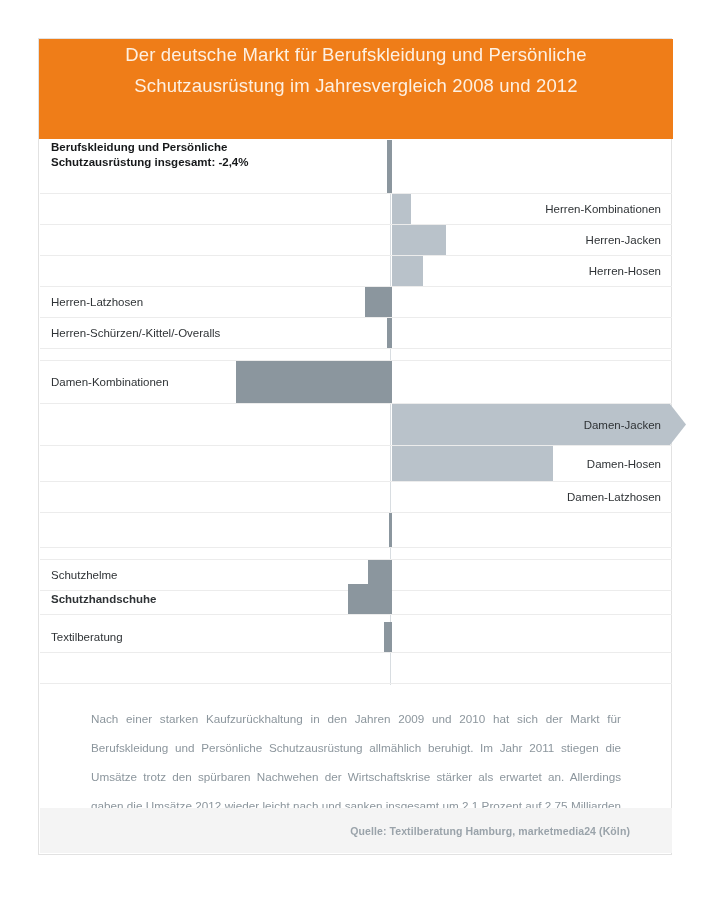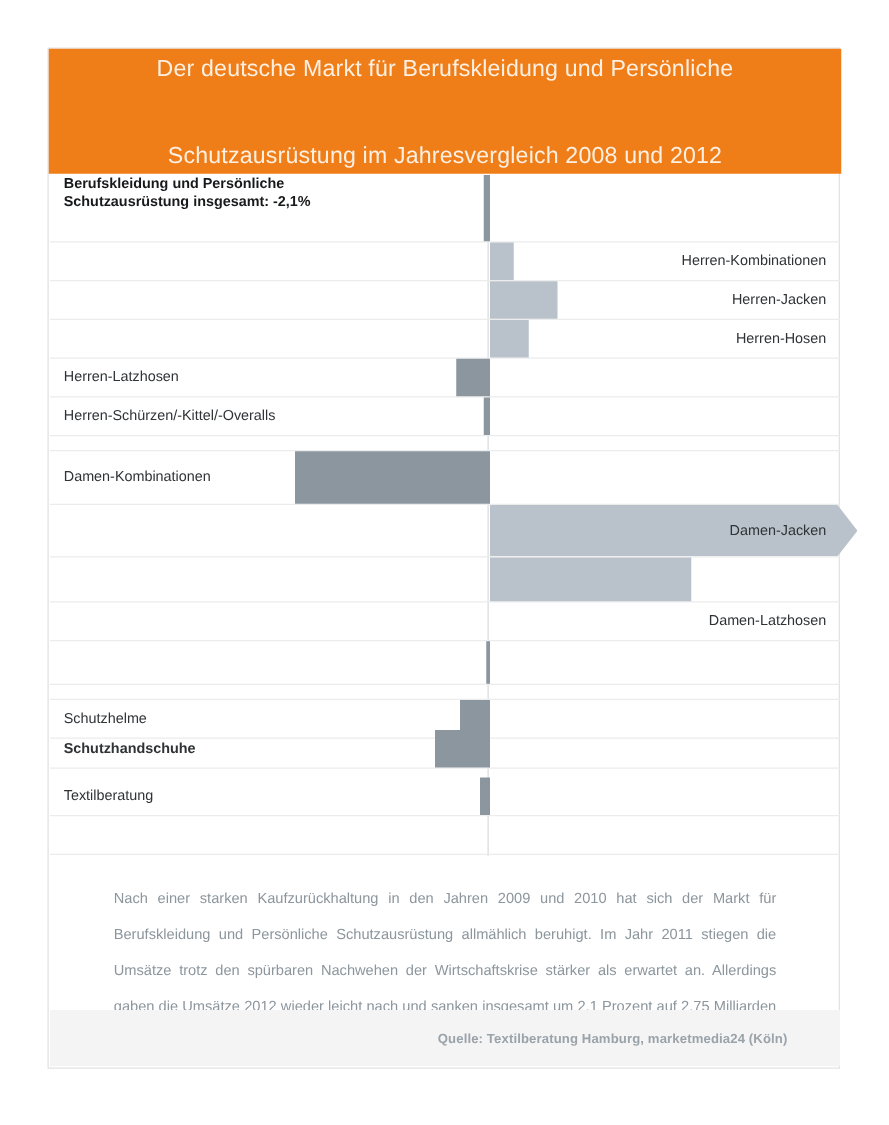--- a/index.html
+++ b/index.html
@@ -21,21 +21,21 @@
     overflow:visible;
   }
 
   
   #header{
     position:absolute;left:0;top:0;
     width:634px;height:100px;
     background:#ef7d18;
     box-sizing:border-box;
     display:flex;flex-direction:column;
-    align-items:center;justify-content:space-between;
+    align-items:center;justify-content:flex-start;
     padding:0 20px;
   }
   #header .hline{
     color:#fdf0e2;
     font-size:18.5px;
     line-height:31px;
     letter-spacing:.15px;
     white-space:nowrap;
     text-align:center;
   }
@@ -141,21 +141,21 @@
     <div class="hline">Schutzausrüstung im Jahresvergleich 2008 und 2012</div>
   </div>
 
   <div id="chart">
     <div id="axis"></div>
     <div id="rows-host">
         <div class="row" style="top: 0px; height: 54px;">
           <div class="bar dark" style="left: 347px; width: 5px;"></div>
           <div class="rowlabel left total">
             <div>Berufskleidung und Persönliche</div>
-            <div>Schutzausrüstung insgesamt: -2,1%</div>
+            <div>Schutzausrüstung insgesamt: -2,4%</div>
           </div>
         </div>
         <div class="row" style="top: 54px; height: 31px;">
           <div class="bar light" style="left: 352px; width: 19px;"></div>
           <div class="rowlabel right">Herren-Kombinationen</div>
         </div>
         <div class="row" style="top: 85px; height: 31px; text-align: right;">
           <div class="bar light" style="left: 352px; width: 54px;"></div>
           <div class="rowlabel right">Herren-Jacken</div>
         </div>
@@ -175,20 +175,21 @@
         <div class="row" style="top: 221px; height: 43px;">
           <div class="bar dark" style="left: 196px; width: 156px;"></div>
           <div class="rowlabel left">Damen-Kombinationen</div>
         </div>
         <div class="row" style="top: 264px; height: 42px;">
           <div class="bar arrow" style="left: 352px; width: 294px;"></div>
           <div class="rowlabel right">Damen-Jacken</div>
         </div>
         <div class="row" style="top: 306px; height: 36px;">
           <div class="bar light" style="left: 352px; width: 161px;"></div>
+          <div class="rowlabel right">Damen-Hosen</div>
         </div>
         <div class="row" style="top: 342px; height: 31px;">
           <div class="rowlabel right">Damen-Latzhosen</div>
         </div>
         <div class="row" style="top: 373px; height: 35px;">
           <div class="bar dark" style="left: 349px; width: 3px;"></div>
         </div>
         <div class="row spacer" style="top: 408px; height: 12px;"></div>
         <div class="row" style="top: 420px; height: 31px; text-decoration: underline;">
           <div class="bar dark" style="left: 328px; width: 24px;"></div>

